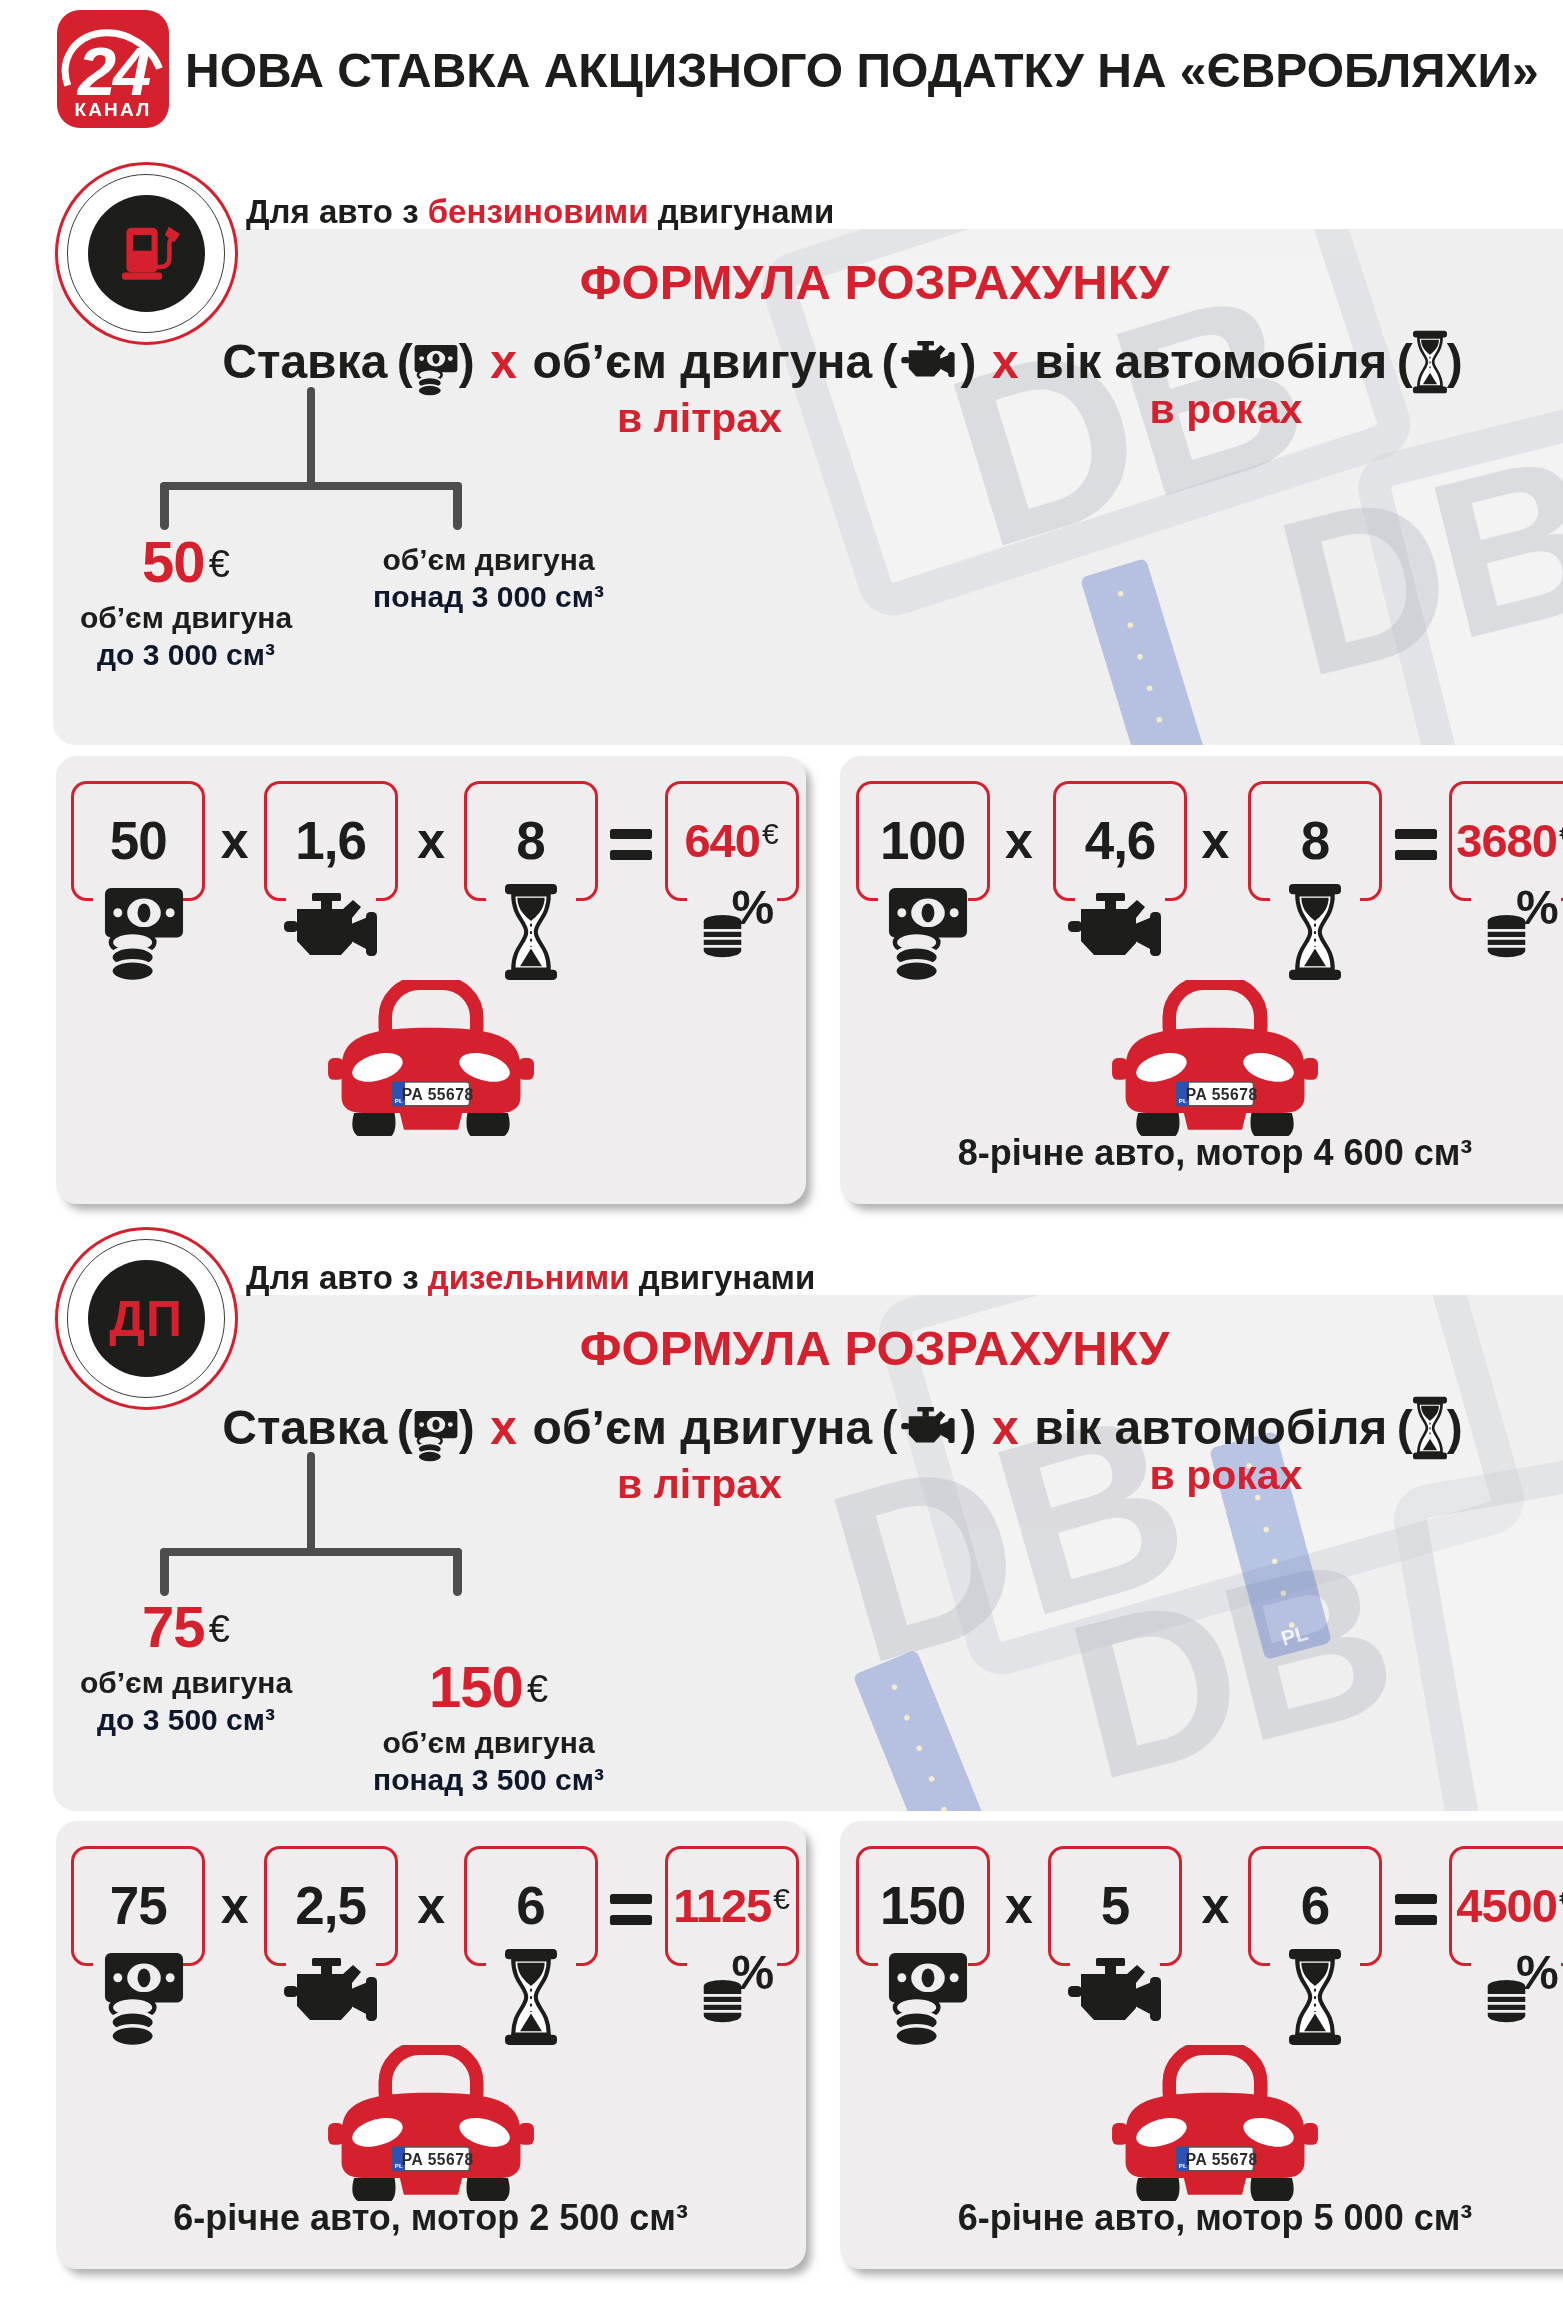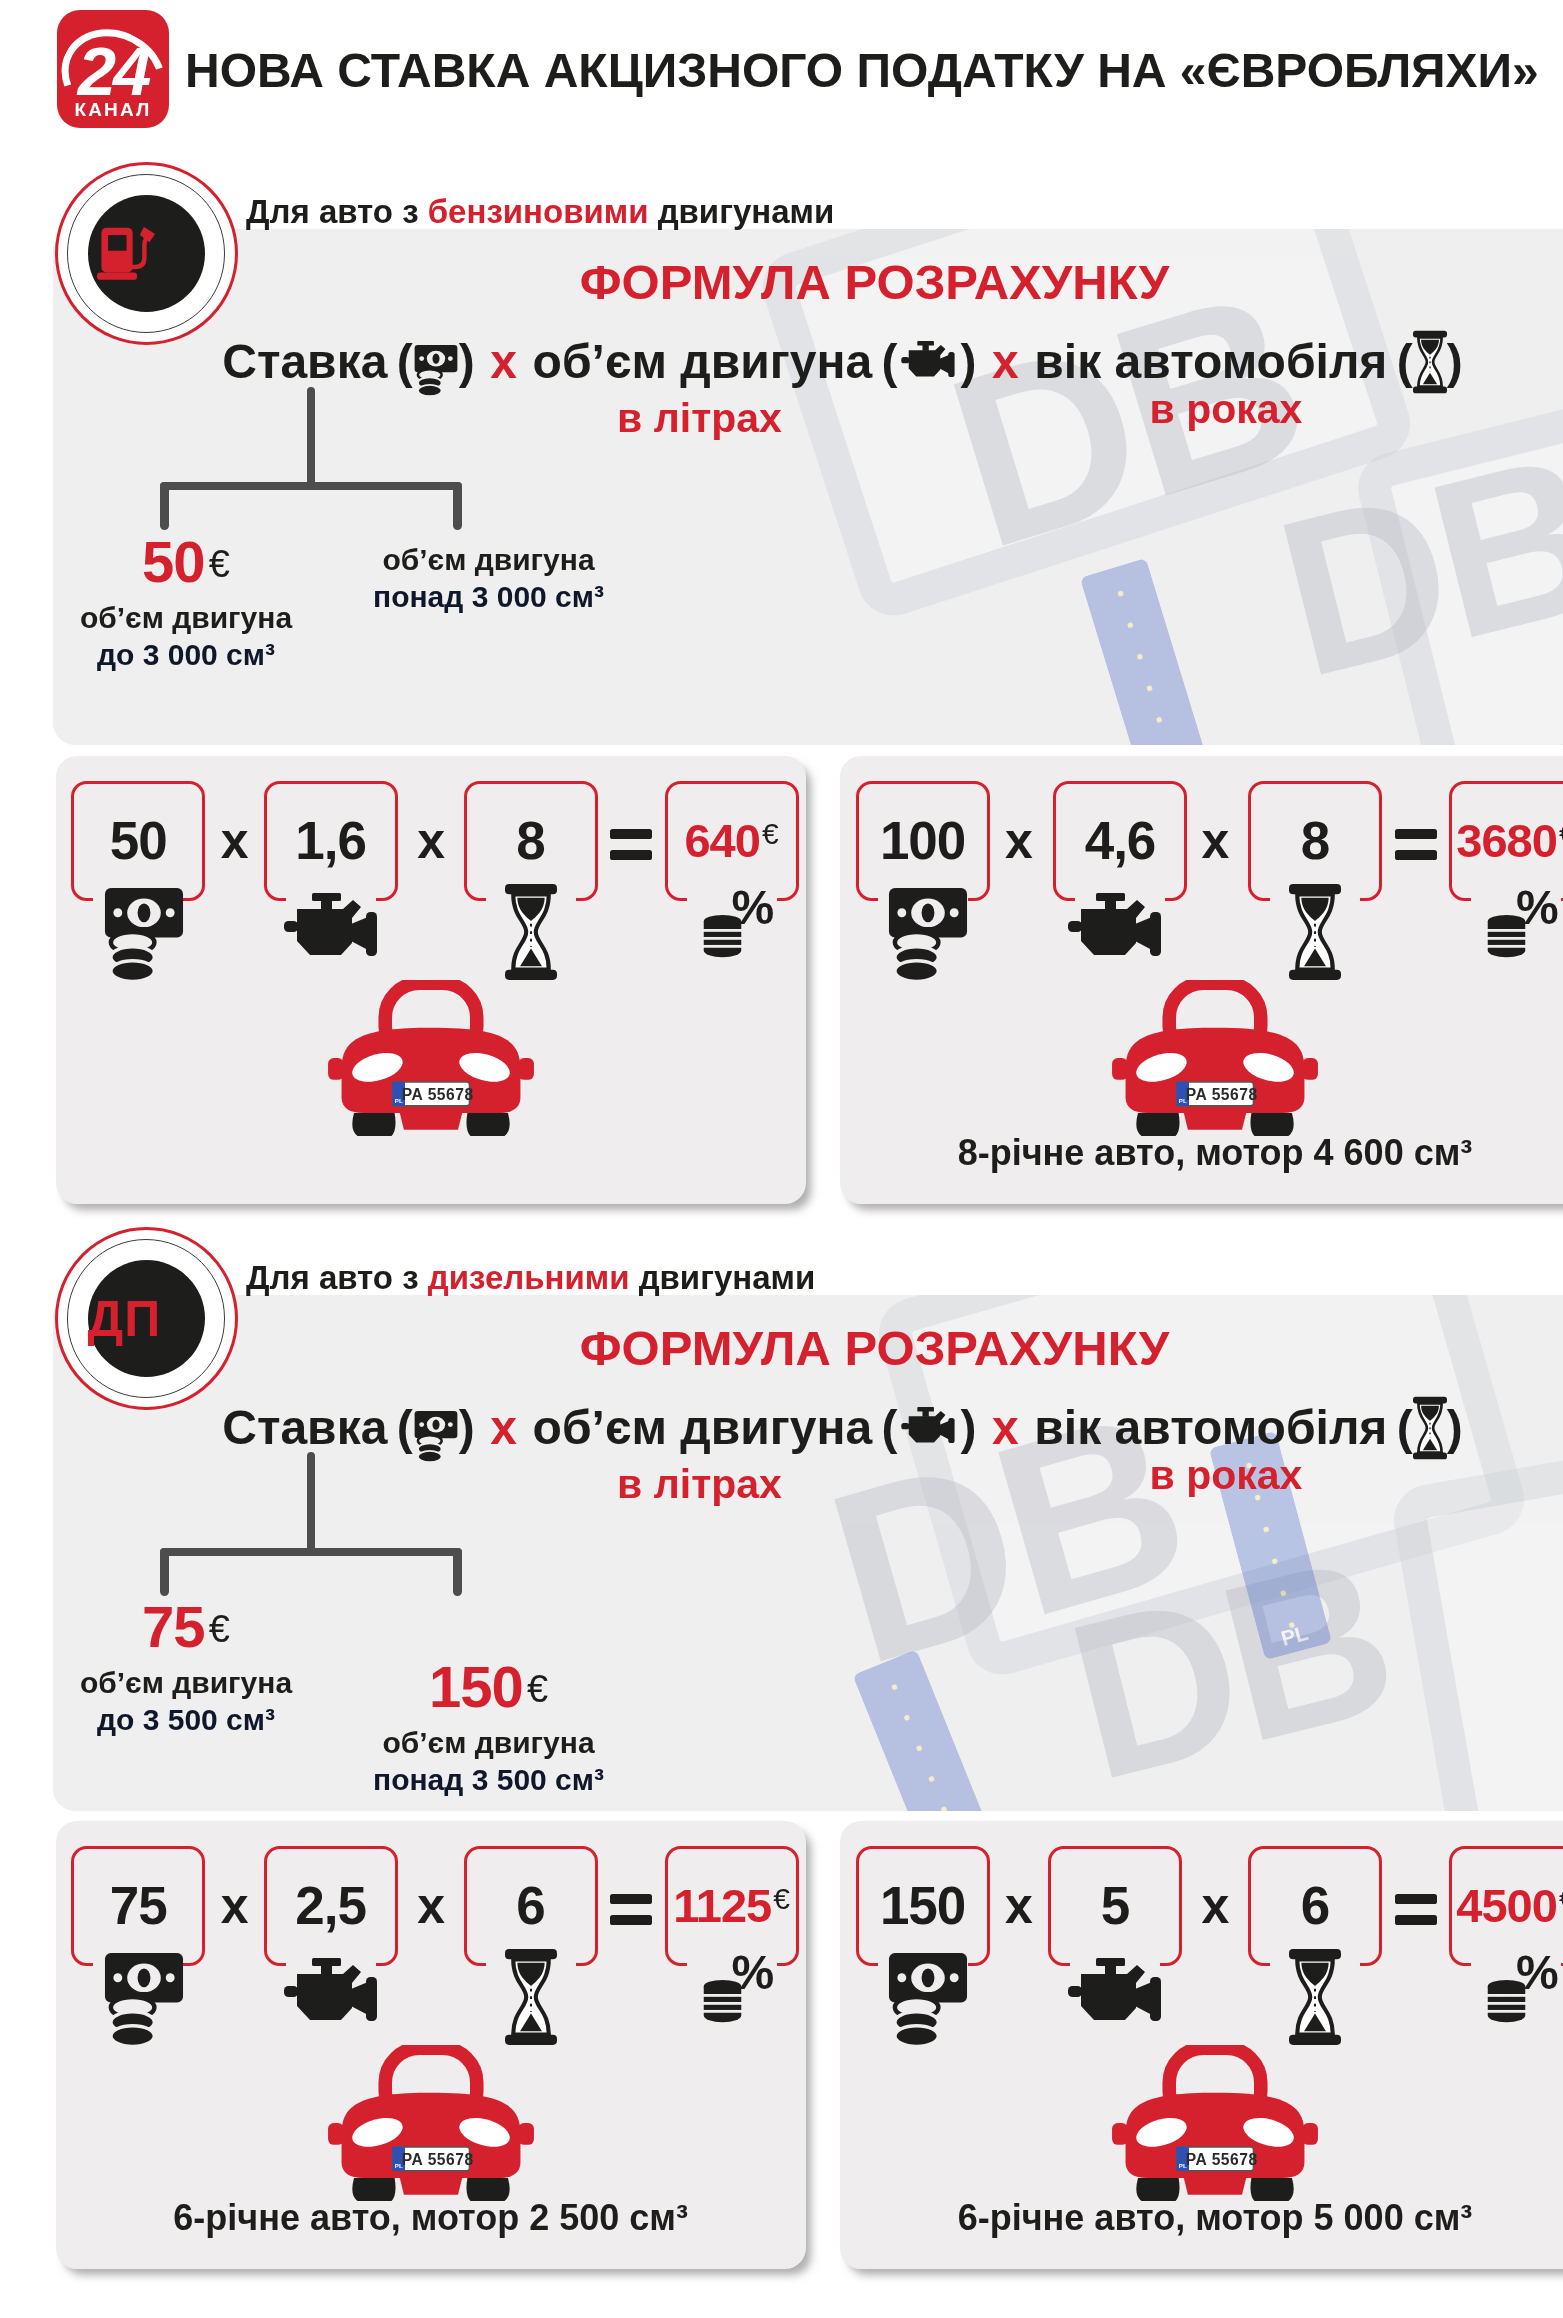--- a/index.html
+++ b/index.html
@@ -19,21 +19,21 @@
   
   .band{position:absolute;left:13px;width:1537px;height:516px;background:#f0efef;border-radius:22px;overflow:hidden;}
   .pframe{position:absolute;border:33px solid #ced1d8;background:rgba(255,255,255,.55);border-radius:36px;opacity:.38;}
   .dbtxt{position:absolute;font-size:245px;font-weight:800;line-height:1;color:#b9bdc6;opacity:.42;letter-spacing:-6.3px;}
   .bstrip{position:absolute;width:69px;background:#3f63c6;opacity:.32;border-radius:7.3px;
           background-image:radial-gradient(circle,#ffe977 2.6px,rgba(255,255,255,0) 3.1px);background-size:69px 33px;background-position:center 10.4px;background-repeat:repeat-y;}
   .bstrip span{position:absolute;bottom:4.2px;left:0;right:0;text-align:center;color:#fff;font-weight:700;font-size:21px;}
   .circle-outer{position:absolute;left:14.6px;width:177px;height:177px;background:#fff;border:3.6px solid #d5212e;border-radius:50%;}
   .circle-mid{position:absolute;left:9.4px;top:9.4px;right:9.4px;bottom:9.4px;border:1.6px solid #3c3c3c;border-radius:50%;}
   .circle-disc{position:absolute;left:30px;top:30px;right:30px;bottom:30px;background:#1d1d1b;border-radius:50%;
-               display:flex;align-items:center;justify-content:flex-start;}
+               display:flex;align-items:center;justify-content:center;}
   .disc-txt{font-size:50px;font-weight:800;color:#d5212e;letter-spacing:1px;}
   .sec-label{position:absolute;left:206px;font-size:33px;font-weight:800;line-height:1;}
   .sec-label .acc{color:#d5212e;}
   .f-head{position:absolute;left:261px;width:1147px;text-align:center;font-size:49px;font-weight:800;color:#d5212e;line-height:1;}
   .formula{position:absolute;left:0;width:1563px;height:78px;display:flex;align-items:center;justify-content:center;
            font-size:48px;font-weight:800;line-height:1;transform:translateX(21px);}
   .formula .mult{color:#d5212e;margin:0 15.6px;}
   .formula .paren{font-weight:800;}
   .formula svg{flex:none;}
   .unit{position:absolute;text-align:center;font-size:41px;font-weight:800;color:#d5212e;line-height:1;}

